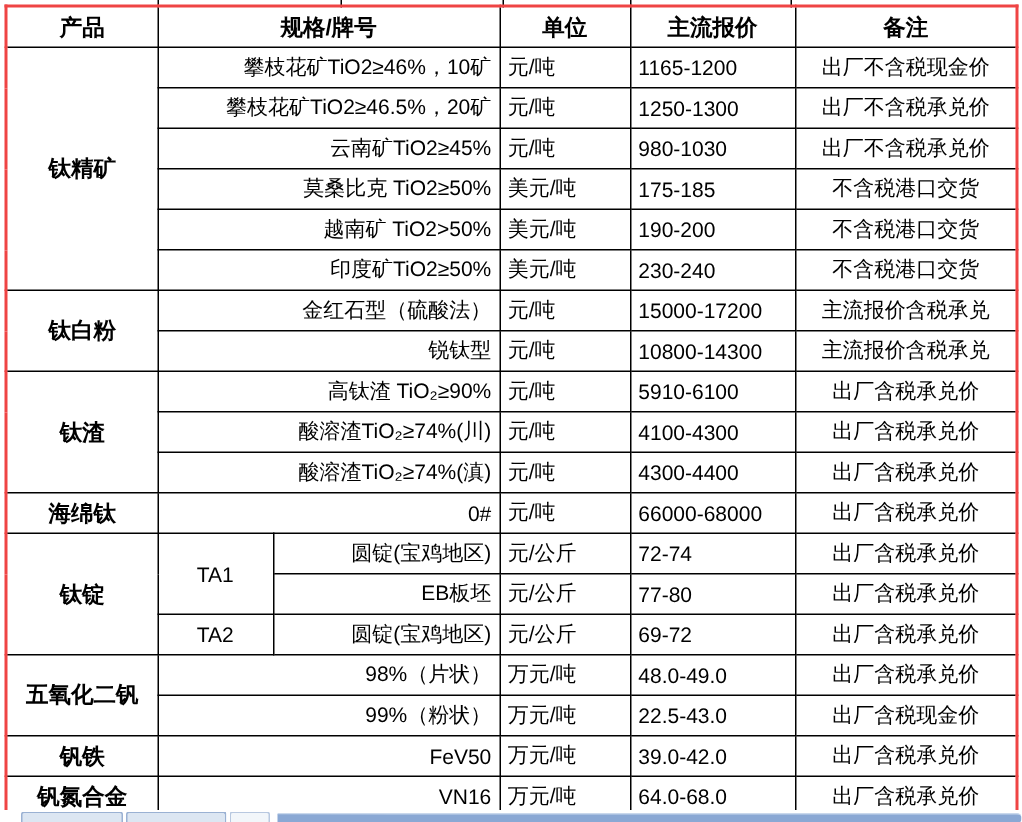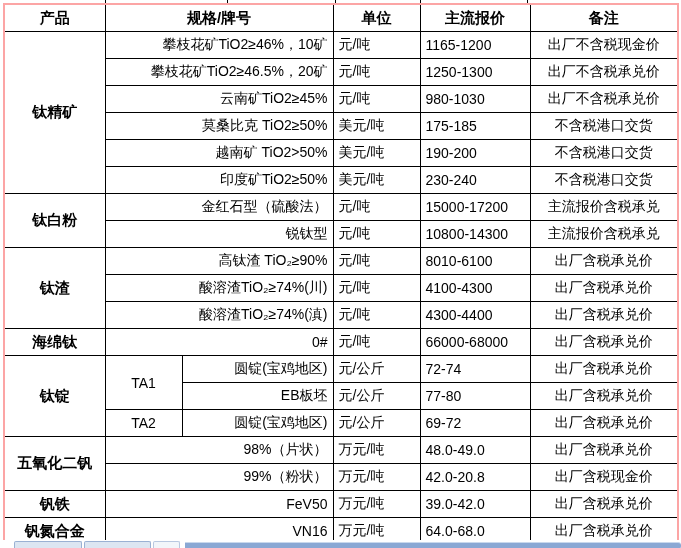--- a/index.html
+++ b/index.html
@@ -13,21 +13,21 @@
 
   
   .stub {
     position: absolute; top: 0; width: 1px; height: 5px; background: #000;
   }
 
   table.price-table {
     position: absolute; left: 3px; top: 3px;
     border-collapse: collapse; table-layout: fixed;
     width: 675px;
-    border: 2px solid #fca5a5;
+    border: 2px solid #ef4444;
     color: #000;
     font-size: 14px;
   }
   .price-table th, .price-table td {
     border: 1px solid #000;
     height: 26px;
     padding: 0 5px;
     white-space: nowrap;
     overflow: hidden;
     vertical-align: middle;
@@ -149,21 +149,21 @@
         <tr>
           <td class="spec" colspan="2">锐钛型</td>
           <td class="unit">元/吨</td>
           <td class="price">10800-14300</td>
           <td class="note">主流报价含税承兑</td>
         </tr>
         <tr>
           <td class="product" rowspan="3">钛渣</td>
           <td class="spec" colspan="2">高钛渣 TiO₂≥90%</td>
           <td class="unit">元/吨</td>
-          <td class="price">8010-6100</td>
+          <td class="price">5910-6100</td>
           <td class="note">出厂含税承兑价</td>
         </tr>
         <tr>
           <td class="spec" colspan="2">酸溶渣TiO₂≥74%(川)</td>
           <td class="unit">元/吨</td>
           <td class="price">4100-4300</td>
           <td class="note">出厂含税承兑价</td>
         </tr>
         <tr>
           <td class="spec" colspan="2">酸溶渣TiO₂≥74%(滇)</td>
@@ -202,21 +202,21 @@
         <tr>
           <td class="product" rowspan="2">五氧化二钒</td>
           <td class="spec" colspan="2">98%（片状）</td>
           <td class="unit">万元/吨</td>
           <td class="price">48.0-49.0</td>
           <td class="note">出厂含税承兑价</td>
         </tr>
         <tr>
           <td class="spec" colspan="2">99%（粉状）</td>
           <td class="unit">万元/吨</td>
-          <td class="price">42.0-20.8</td>
+          <td class="price">22.5-43.0</td>
           <td class="note">出厂含税现金价</td>
         </tr>
         <tr>
           <td class="product" rowspan="1">钒铁</td>
           <td class="spec" colspan="2">FeV50</td>
           <td class="unit">万元/吨</td>
           <td class="price">39.0-42.0</td>
           <td class="note">出厂含税承兑价</td>
         </tr>
         <tr>

